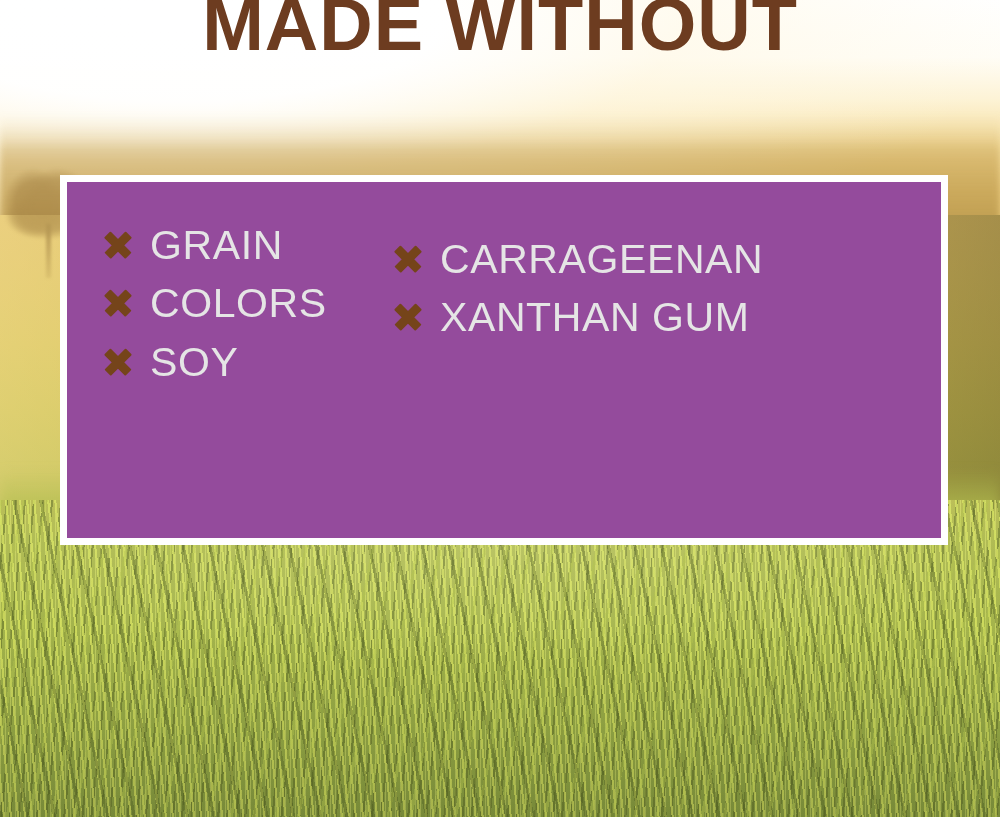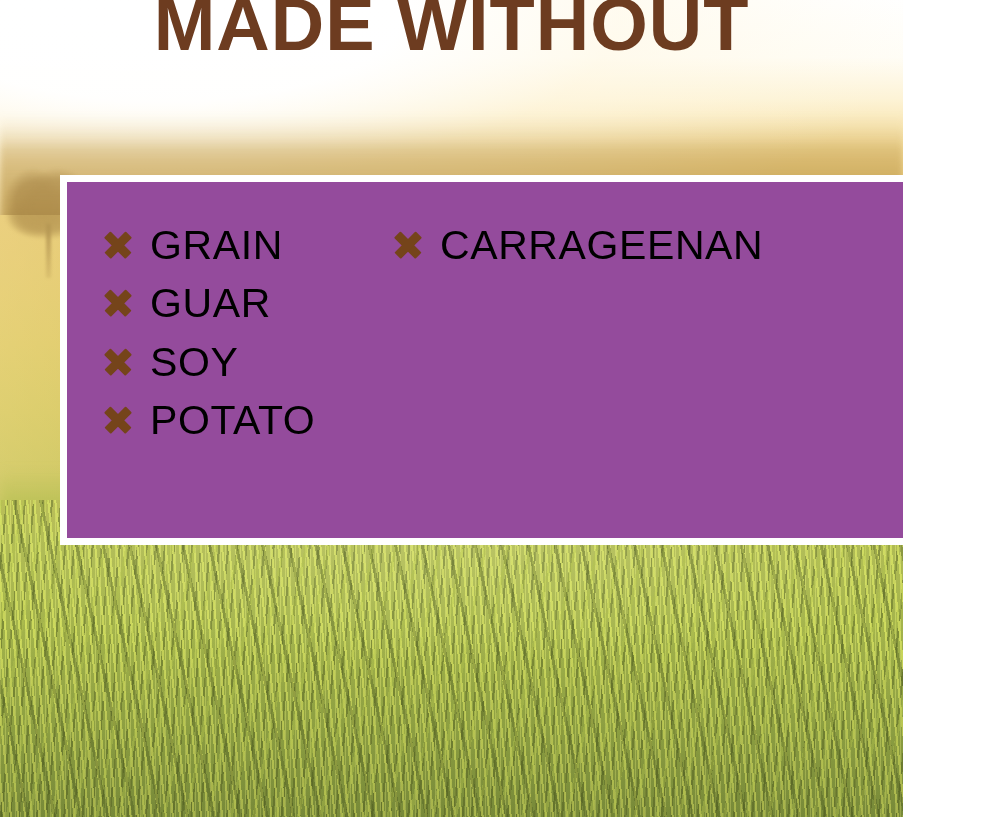--- a/index.html
+++ b/index.html
@@ -7,21 +7,21 @@
     margin: 0;
     padding: 0;
     background: #ffffff;
   }
   body {
     font-family: "Liberation Sans", sans-serif;
   }
 
   .poster {
     position: relative;
-    width: 903px;
+    width: 1000px;
     height: 817px;
     overflow: hidden;
     background: #ffffff;
   }
 
   
   .bg {
     position: absolute;
     inset: 0;
     overflow: hidden;
@@ -209,21 +209,21 @@
     padding: 38px 0 0 38px;
     display: flex;
     align-items: flex-start;
   }
 
   .col {
     display: flex;
     flex-direction: column;
   }
   .col-left  { width: 290px; flex: 0 0 290px; }
-  .col-right { flex: 1 1 auto; }
+  .col-right { flex: 1 1 auto; margin-top: 14px; }
 
   .row {
     display: flex;
     align-items: flex-start;
     margin-bottom: 7px;
   }
 
   .xmark {
     flex: 0 0 auto;
     width: 26px;
@@ -238,21 +238,21 @@
     top: 50%;
     width: 30px;
     height: 8.5px;
     background: #75441a;
     border-radius: 1px;
   }
   .xmark span.a { transform: translate(-50%, -50%) rotate(45deg); }
   .xmark span.b { transform: translate(-50%, -50%) rotate(-45deg); }
 
   .label {
-    color: #000000;
+    color: #e5e5e5;
     font-family: "Liberation Sans", sans-serif;
     font-weight: 400;
     font-size: 41px;
     line-height: 1.25;
     letter-spacing: 0.6px;
     white-space: pre-line;
   }
 </style>
 </head>
 <body>
@@ -285,52 +285,52 @@
             </span>
           <span class="label">GRAIN</span>
         </div>
 
 
         <div class="row">
           <span class="xmark">
               <span class="a"></span>
               <span class="b"></span>
             </span>
-          <span class="label">GUAR</span>
+          <span class="label">COLORS</span>
         </div>
 
         <div class="row">
           <span class="xmark">
               <span class="a"></span>
               <span class="b"></span>
             </span>
           <span class="label">SOY</span>
         </div>
 
-        <div class="row">
-          <span class="xmark">
-              <span class="a"></span>
-              <span class="b"></span>
-            </span>
-          <span class="label">POTATO</span>
-        </div>
 
       </div>
 
       <div class="col col-right">
 
         <div class="row">
           <span class="xmark">
               <span class="a"></span>
               <span class="b"></span>
             </span>
           <span class="label">CARRAGEENAN</span>
         </div>
 
 
+        <div class="row">
+          <span class="xmark">
+              <span class="a"></span>
+              <span class="b"></span>
+            </span>
+          <span class="label">XANTHAN GUM</span>
+        </div>
 
 
       </div>
 
     </div>
   </div>
 
 </div>
 
 </body></html>

